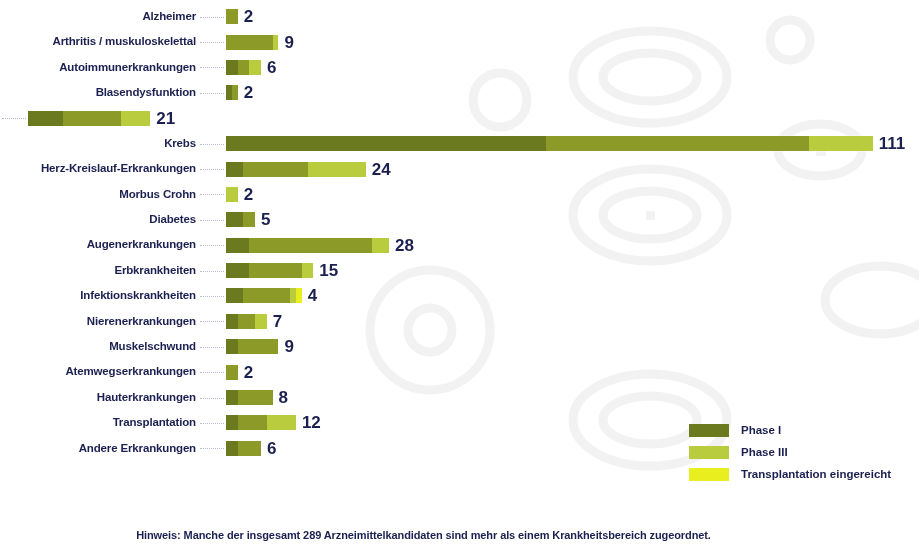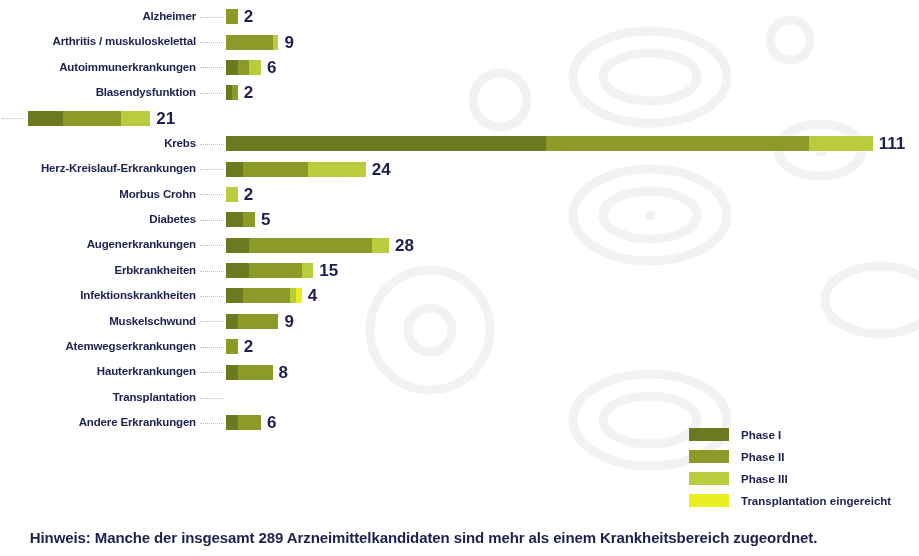--- a/index.html
+++ b/index.html
@@ -97,21 +97,21 @@
 
   
   #legend {
     position: absolute;
     left: 665px;
     top: 419px;
     z-index: 3;
   }
   .legend-item {
     display: flex;
-    align-items: flex-end;
+    align-items: center;
     height: 22px;
     padding-left: 24px;
   }
   .legend-swatch {
     width: 40px;
     height: 13px;
     flex: 0 0 40px;
   }
   .legend-label {
     margin-left: 12px;
@@ -121,21 +121,21 @@
     white-space: nowrap;
   }
 
   
   #footnote {
     position: absolute;
     left: 0;
     top: 529px;
     width: 847px;
     text-align: center;
-    font-size: 15px;
+    font-size: 11px;
     font-weight: bold;
     color: #1b2050;
     letter-spacing: -0.1px;
     z-index: 3;
   }
 </style>
 </head>
 <body>
 
 <div id="chart-root">
@@ -293,20 +293,32 @@
           <div class="bar">
             <div class="seg" style="width: 17.4783px; background: rgb(107, 122, 30);"></div>
             <div class="seg" style="width: 46.6087px; background: rgb(140, 155, 40);"></div>
             <div class="seg" style="width: 5.82609px; background: rgb(185, 204, 62);"></div>
             <div class="seg" style="width: 5.82609px; background: rgb(233, 239, 30);"></div>
           </div>
           <div class="bar-value">4</div>
         </div>
       </div>
       <div class="row">
+        <div class="row-label">Nierenerkrankungen</div>
+        <div class="leader"></div>
+        <div class="bar-wrap">
+          <div class="bar">
+            <div class="seg" style="width: 11.6522px; background: rgb(107, 122, 30);"></div>
+            <div class="seg" style="width: 17.4783px; background: rgb(140, 155, 40);"></div>
+            <div class="seg" style="width: 11.6522px; background: rgb(185, 204, 62);"></div>
+          </div>
+          <div class="bar-value">7</div>
+        </div>
+      </div>
+      <div class="row">
         <div class="row-label">Muskelschwund</div>
         <div class="leader"></div>
         <div class="bar-wrap">
           <div class="bar">
             <div class="seg" style="width: 11.6522px; background: rgb(107, 122, 30);"></div>
             <div class="seg" style="width: 40.7826px; background: rgb(140, 155, 40);"></div>
           </div>
           <div class="bar-value">9</div>
         </div>
       </div>
@@ -327,44 +339,48 @@
           <div class="bar">
             <div class="seg" style="width: 11.6522px; background: rgb(107, 122, 30);"></div>
             <div class="seg" style="width: 34.9565px; background: rgb(140, 155, 40);"></div>
           </div>
           <div class="bar-value">8</div>
         </div>
       </div>
       <div class="row">
         <div class="row-label">Transplantation</div>
         <div class="leader"></div>
+        <div class="bar-wrap">
+          <div class="bar">
+            <div class="seg" style="width: 11.6522px; background: rgb(107, 122, 30);"></div>
+            <div class="seg" style="width: 29.1304px; background: rgb(140, 155, 40);"></div>
+            <div class="seg" style="width: 29.1304px; background: rgb(185, 204, 62);"></div>
+          </div>
+          <div class="bar-value">12</div>
+        </div>
       </div>
       <div class="row">
         <div class="row-label">Andere Erkrankungen</div>
         <div class="leader"></div>
         <div class="bar-wrap">
           <div class="bar">
             <div class="seg" style="width: 11.6522px; background: rgb(107, 122, 30);"></div>
             <div class="seg" style="width: 23.3043px; background: rgb(140, 155, 40);"></div>
           </div>
           <div class="bar-value">6</div>
         </div>
       </div>
     </div>
 
   <div id="legend">
       <div class="legend-item">
         <div class="legend-swatch" style="background: rgb(107, 122, 30);"></div>
         <div class="legend-label">Phase I</div>
       </div>
       <div class="legend-item">
-        <div class="legend-swatch" style="background: rgb(140, 155, 40);"></div>
-        <div class="legend-label">Phase II</div>
-      </div>
-      <div class="legend-item">
         <div class="legend-swatch" style="background: rgb(185, 204, 62);"></div>
         <div class="legend-label">Phase III</div>
       </div>
       <div class="legend-item">
         <div class="legend-swatch" style="background: rgb(233, 239, 30);"></div>
         <div class="legend-label">Transplantation eingereicht</div>
       </div>
     </div>
 
   <div id="footnote">Hinweis: Manche der insgesamt 289 Arzneimittelkandidaten sind mehr als einem Krankheitsbereich zugeordnet.</div>

